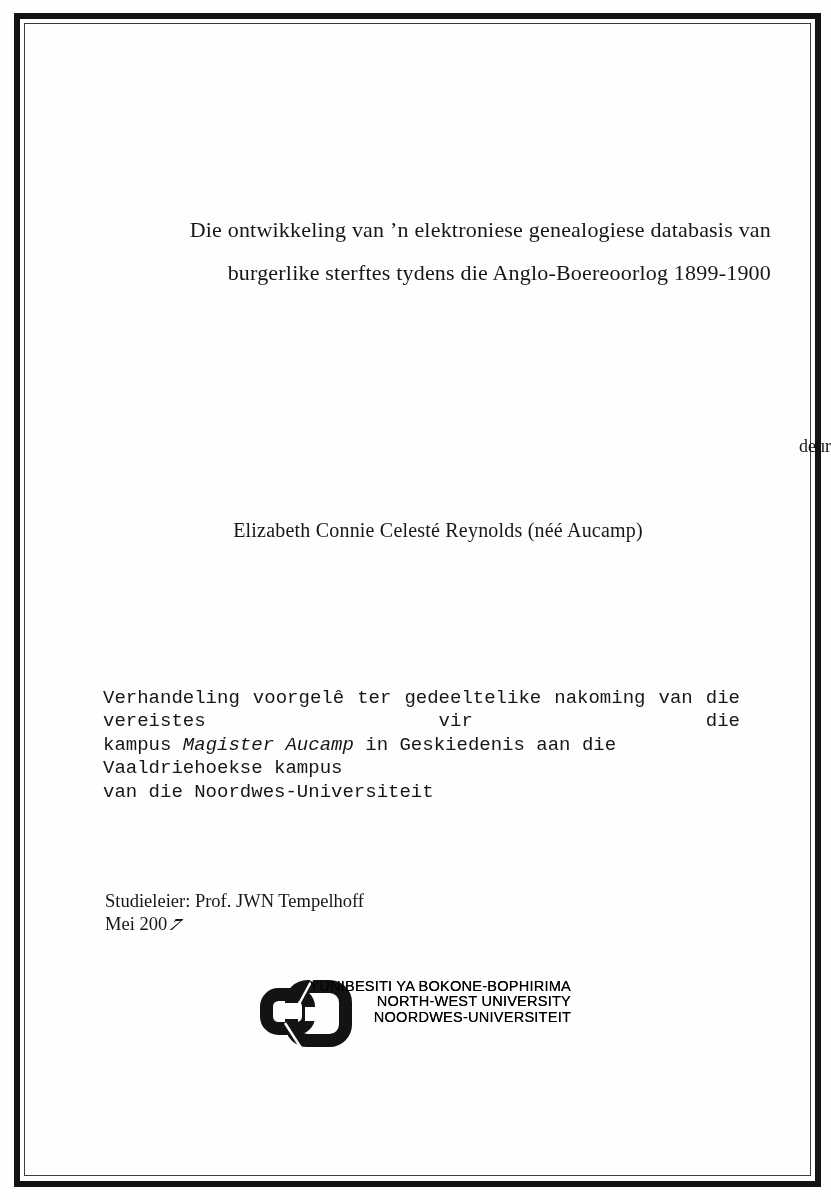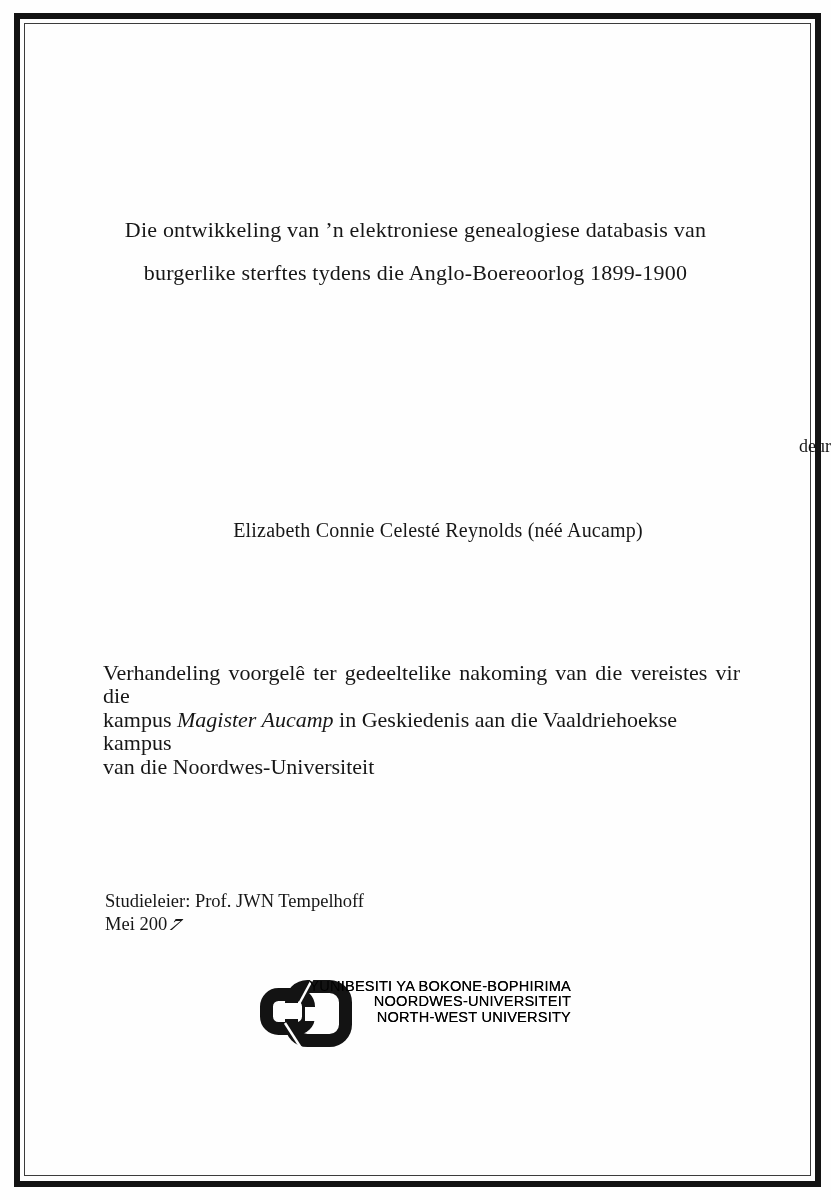--- a/index.html
+++ b/index.html
@@ -28,21 +28,21 @@
     top: 23px; left: 24px; right: 20px; bottom: 24px;
     border: 1px solid #3c3c3c;
     pointer-events: none;
   }
 
   .thesis-title {
     position: absolute;
     top: 209px;
     left: 60px;
     right: 60px;
-    text-align: center;
+    text-align: right;
     font-size: 22px;
     line-height: 42.5px;
     letter-spacing: 0.2px;
   }
   .byline {
     position: absolute;
     top: 436px;
     left: 0; right: 0;
     text-align: right;
     font-size: 18px;
@@ -51,25 +51,26 @@
     position: absolute;
     top: 519px;
     left: 0; right: 0;
     text-align: center;
     font-size: 20px;
     letter-spacing: 0.2px;
     padding-left: 45px;
   }
   .statement {
     position: absolute;
-    top: 661px;
+    top: 687px;
     left: 103px;
     width: 637px;
-    font-size: 22px;
+    font-size: 19px;
     line-height: 23.4px;
+    font-family: Liberation Mono, monospace;
   }
   .statement .just {
     display: block;
     text-align: justify;
     text-align-last: justify;
     white-space: normal;
   }
   .statement .plain {
     display: block;
     white-space: pre-wrap;
@@ -144,17 +145,17 @@
 
     <rect x="9.5" y="17.5" width="42" height="34" rx="12" fill="none" stroke="#131313" stroke-width="13"></rect>
     <rect x="48" y="30" width="18" height="14" fill="#fefefe"></rect>
 
     <line x1="56" y1="1" x2="42" y2="27" stroke="#fefefe" stroke-width="2.5"></line>
     <line x1="28" y1="46" x2="44" y2="71" stroke="#fefefe" stroke-width="2.5"></line>
   </svg>
 
   <div class="logo-text">
     <div>YUNIBESITI YA BOKONE-BOPHIRIMA</div>
+    <div>NORTH-WEST UNIVERSITY</div>
     <div>NOORDWES-UNIVERSITEIT</div>
-    <div>NORTH-WEST UNIVERSITY</div>
   </div>
 
 </div>
 
 </body></html>

